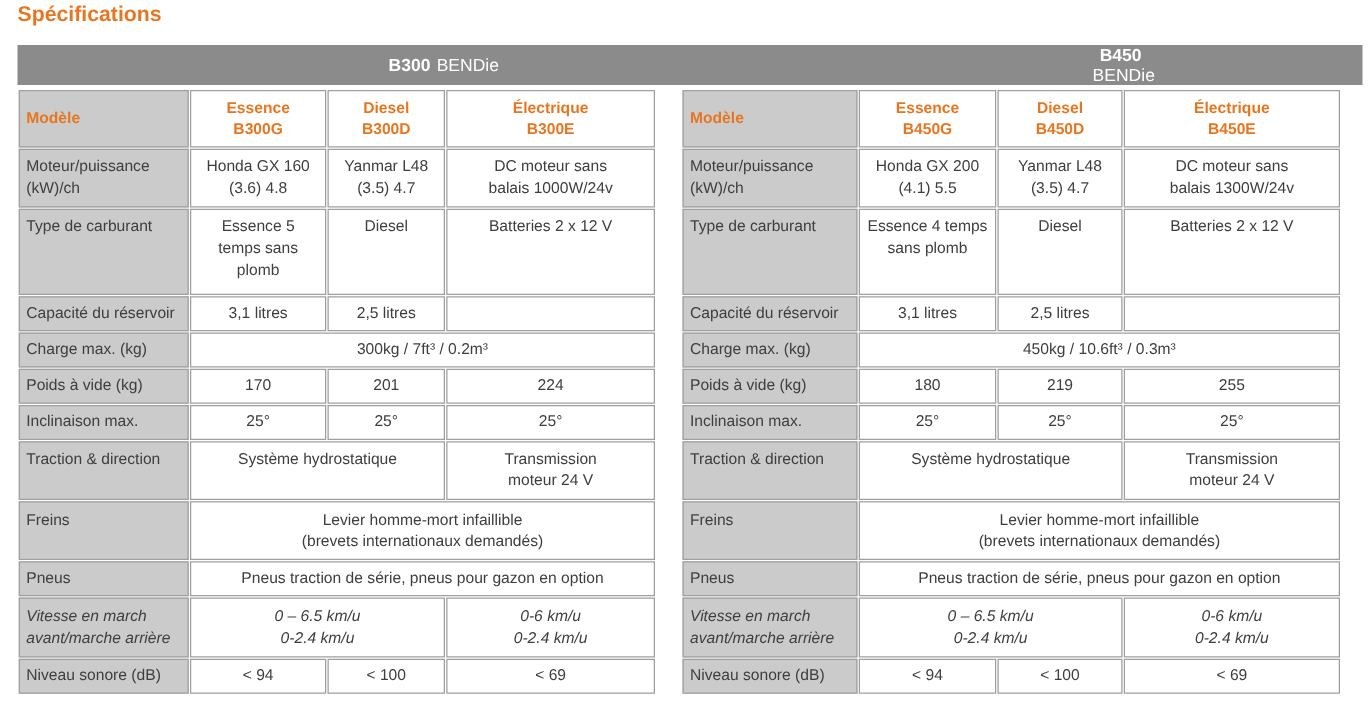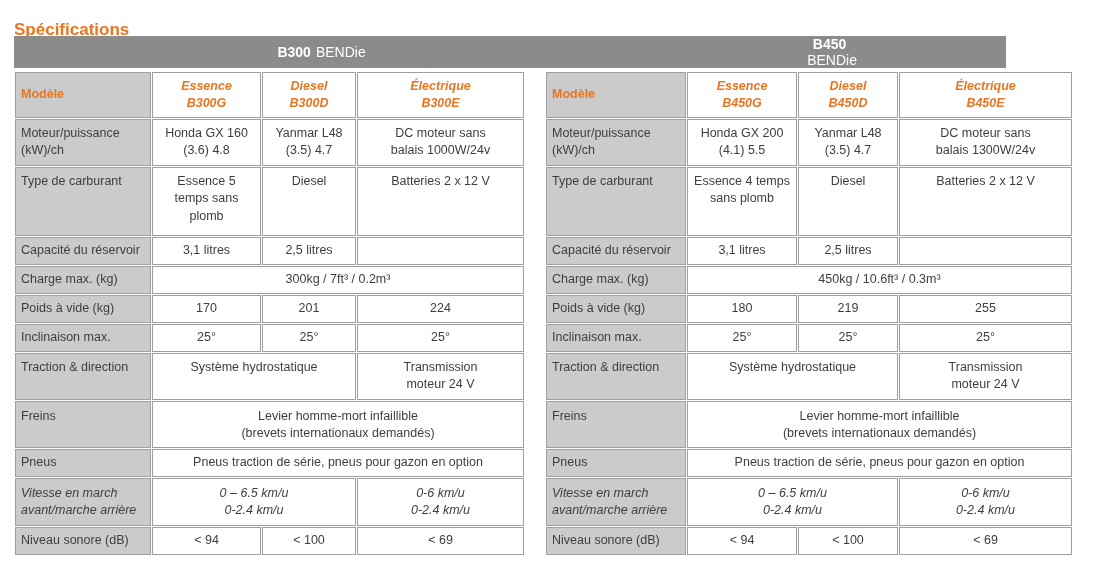--- a/index.html
+++ b/index.html
@@ -1,35 +1,35 @@
 <!DOCTYPE html>
 <html><head>
 <meta charset="utf-8">
 <style>
   * { margin:0; padding:0; box-sizing:border-box; }
   body { background:#ffffff; font-family:"Liberation Sans", sans-serif; color:#3e3e3e; }
   .page { position:relative; width:1097px; height:563px; background:#fff; overflow:hidden; }
-  .title { position:absolute; left:14px; top:20px; font-size:17px; font-weight:bold; color:#e87620; }
-
-  .band { position:absolute; left:14px; top:36px; width:992px; height:32px; background:#8b8b8b; display:flex; }
+  .title { position:absolute; left:14px; top:2px; font-size:17px; font-weight:bold; color:#e87620; }
+
+  .band { position:absolute; left:14px; top:36px; width:1076px; height:32px; background:#8b8b8b; display:flex;justify-content:flex-end; }
   .band-cell { height:32px; display:flex; align-items:center; justify-content:center; color:#ffffff; font-size:14px; }
   .band-left  { width:511px; padding-left:137px; }
   .band-right { width:528px; padding-left:141px; margin-left:20px;flex-direction:column; }
   .band-model { font-weight:bold; }
   .band-sfx { margin-left:5px; }
 
   .tables { position:absolute; left:14px; top:71px; display:flex; gap:20px; align-items:flex-start; }
   table.spec { border-collapse:separate; border-spacing:1px; table-layout:fixed; background:#fff; }
   table.t-left  { width:511px; }
   table.t-right { width:528px; }
   td { border:1.5px solid #9f9f9f; background:#ffffff; text-align:center; vertical-align:middle;
        font-size:12.5px; line-height:1.38; padding:3px 4px; overflow:hidden; }
   td.lbl { background:#cbcbcb; text-align:left; padding-left:5px; padding-right:5px; }
   td.lbl-orange { color:#e87620; font-weight:bold; }
-  td.hdr { color:#e87620; font-weight:bold;font-style:italic; }
+  td.hdr { color:#e87620; font-weight:bold; }
   .ln { display:block; }
 
   .r-modele td { height:46px; }
   .r-moteur td { height:47px; vertical-align:top; padding-top:5px; }
   .r-carb td   { height:69px; vertical-align:top; padding-top:5px; }
   .r-cap td    { height:28px; }
   .r-charge td { height:28px;margin-left:40px; }
   .r-poids td  { height:28px; }
   .r-incl td   { height:28px; }
   .r-trac td   { height:47px; vertical-align:top; padding-top:5px; }

